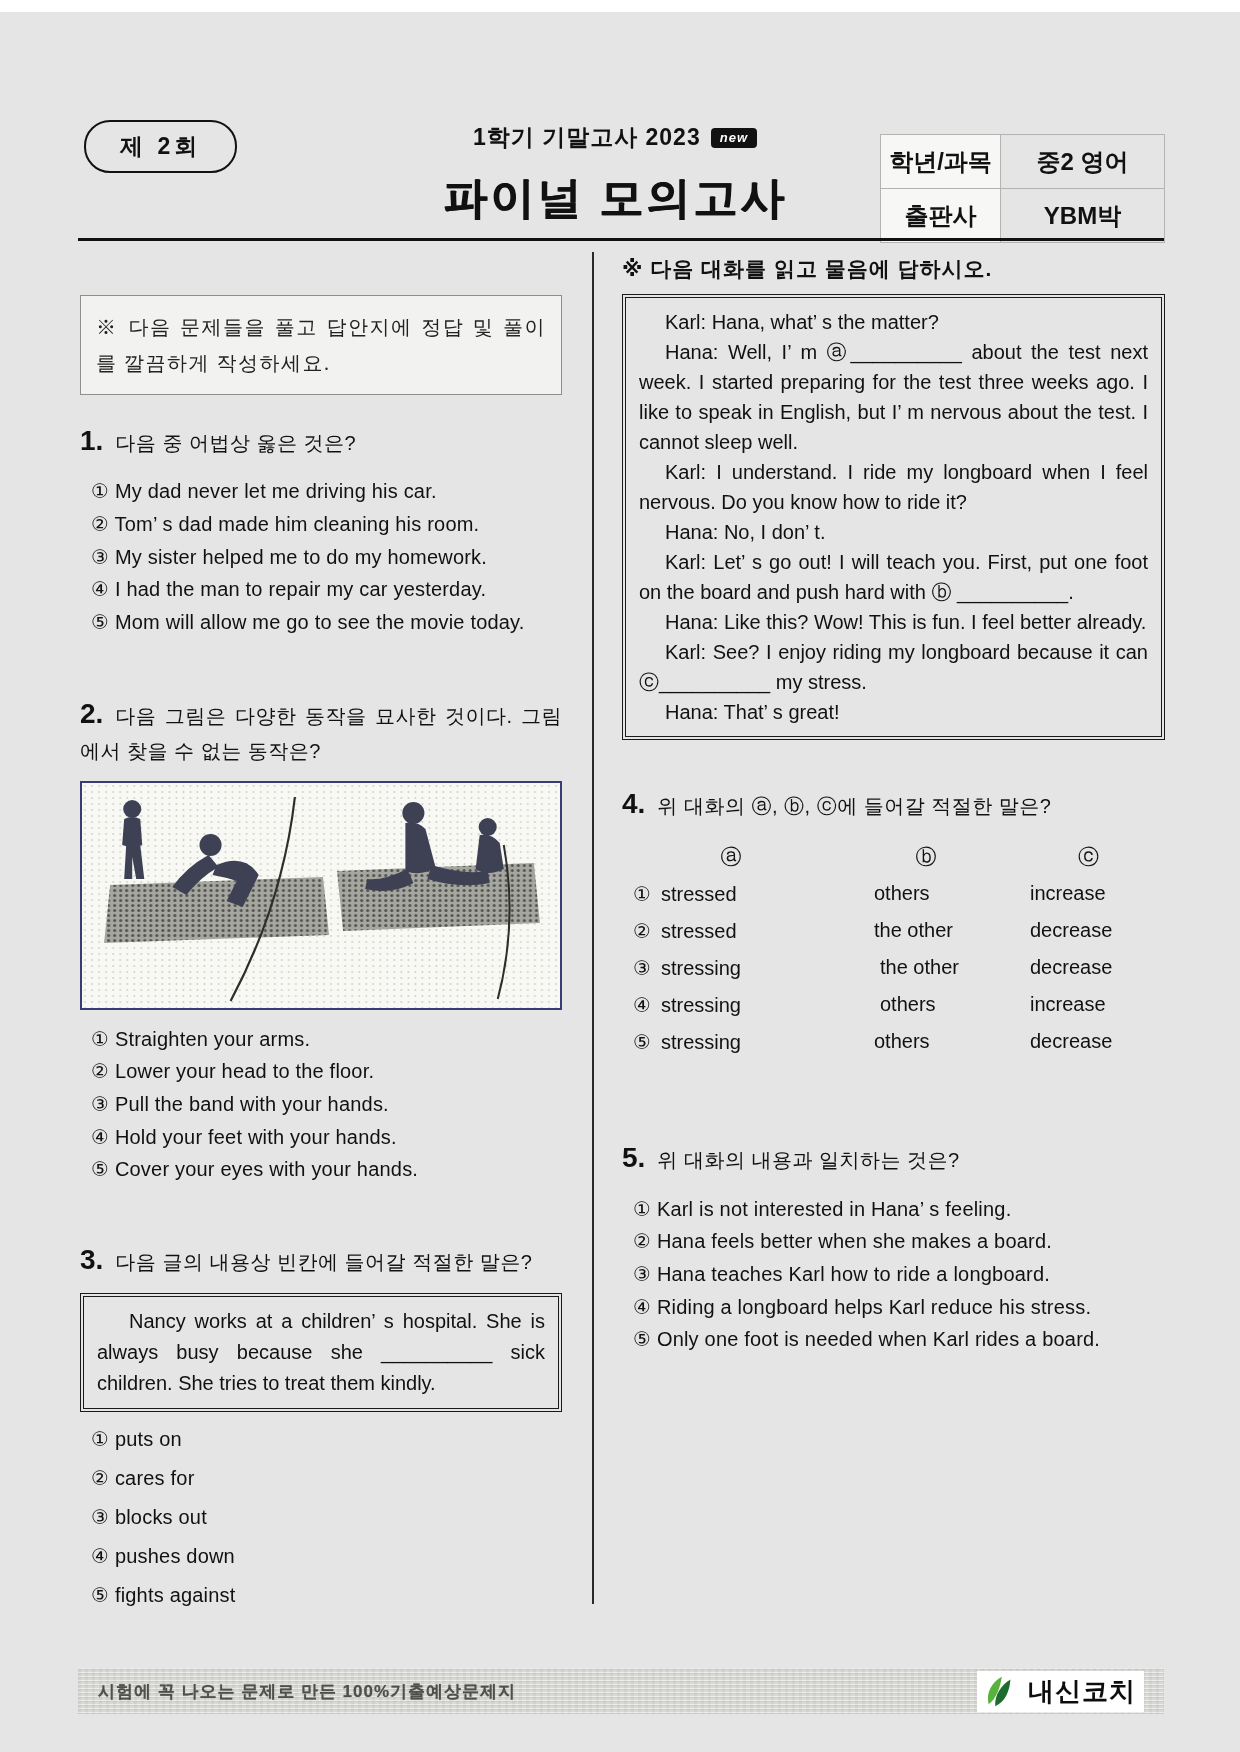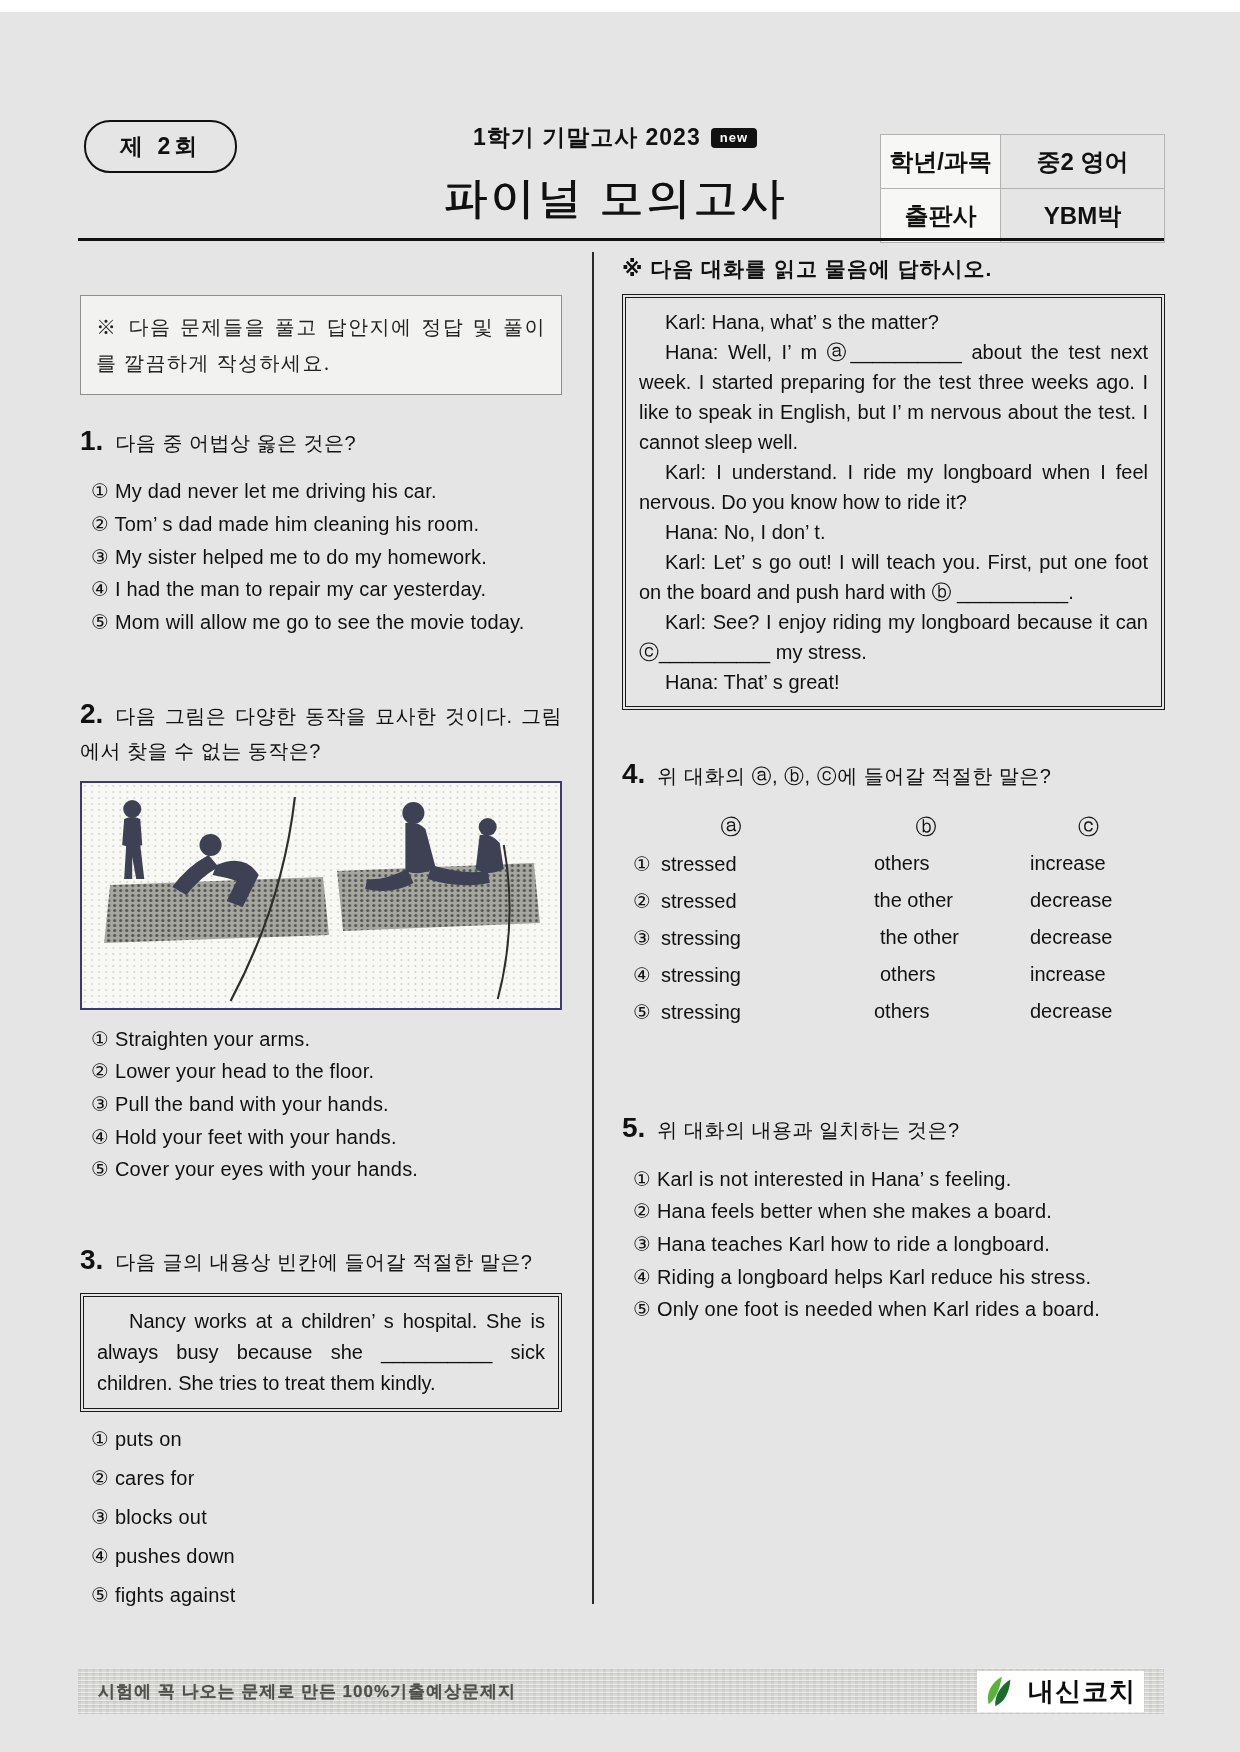--- a/index.html
+++ b/index.html
@@ -5,22 +5,22 @@
   * { margin:0; padding:0; box-sizing:border-box; }
   body { background:#ffffff; font-family:"Liberation Sans","DejaVu Sans",sans-serif; color:#111; }
   .page { position:relative; width:1240px; height:1752px; background:#e5e5e5; overflow:hidden; margin:12px auto; }
 
   
   .round-badge { position:absolute; left:84px; top:108px; border:2.5px solid #111; border-radius:26px;
     padding:9px 34px; font-size:23px; font-weight:700; letter-spacing:4px; }
   .header-center { position:absolute; left:355px; top:110px; width:520px; text-align:center; }
   .subtitle-row { font-size:23px; font-weight:700; letter-spacing:1px; }
   .new-badge { display:inline-block; margin-left:10px; background:#111; color:#fff; font-size:13px;
-    font-weight:700; padding:2px 9px 3px; border-radius:4px; vertical-align:3px; }
-  .main-title { margin-top:16px; font-size:44px; font-weight:400; letter-spacing:3px;
+    font-weight:700; font-style:italic; padding:2px 9px 3px; border-radius:4px; vertical-align:3px; }
+  .main-title { margin-top:16px; font-size:44px; font-weight:700; letter-spacing:3px;
     text-shadow:1px 0 0 #111; }
   .info-table { position:absolute; left:880px; top:122px; width:285px; border-collapse:collapse; }
   .info-table td { border:1px solid #b3b3b3; height:54px; text-align:center; font-size:24px; font-weight:700; }
   .info-table td.lbl { width:120px; background:#f7f7f5; }
   .top-rule { position:absolute; left:78px; top:226px; width:1086px; height:3px; background:#111; }
   .col-divider { position:absolute; left:592px; top:240px; width:2px; height:1352px; background:#2a2a2a; }
 
   
   .col-left  { position:absolute; left:80px;  top:283px; width:482px; }
   .col-right { position:absolute; left:622px; top:243px; width:543px; }
@@ -194,20 +194,21 @@
   <div class="col-right">
 
     <div class="section-head">※ 다음 대화를 읽고 물음에 답하시오.</div>
 
     <div class="dialogue-box">
       <p>Karl: Hana, what’ s the matter?</p>
       <p>Hana: Well, I’ m ⓐ__________ about the test next week. I started preparing for the test three weeks ago. I like to speak in English, but I’ m nervous about the test. I cannot sleep well.</p>
       <p>Karl: I understand. I ride my longboard when I feel nervous. Do you know how to ride it?</p>
       <p>Hana: No, I don’ t.</p>
       <p>Karl: Let’ s go out! I will teach you. First, put one foot on the board and push hard with ⓑ __________.</p>
+      <p>Hana: Like this? Wow! This is fun. I feel better already.</p>
       <p>Karl: See? I enjoy riding my longboard because it can ⓒ__________ my stress.</p>
       <p>Hana: That’ s great!</p>
     </div>
 
     <div class="qblock" style="margin-top:42px;">
       <div class="qhead">
         <span class="qnum">4.</span><span>위 대화의 ⓐ, ⓑ, ⓒ에 들어갈 적절한 말은?</span>
       </div>
       <div class="q4-table">
         <div class="q4-row hdr">

